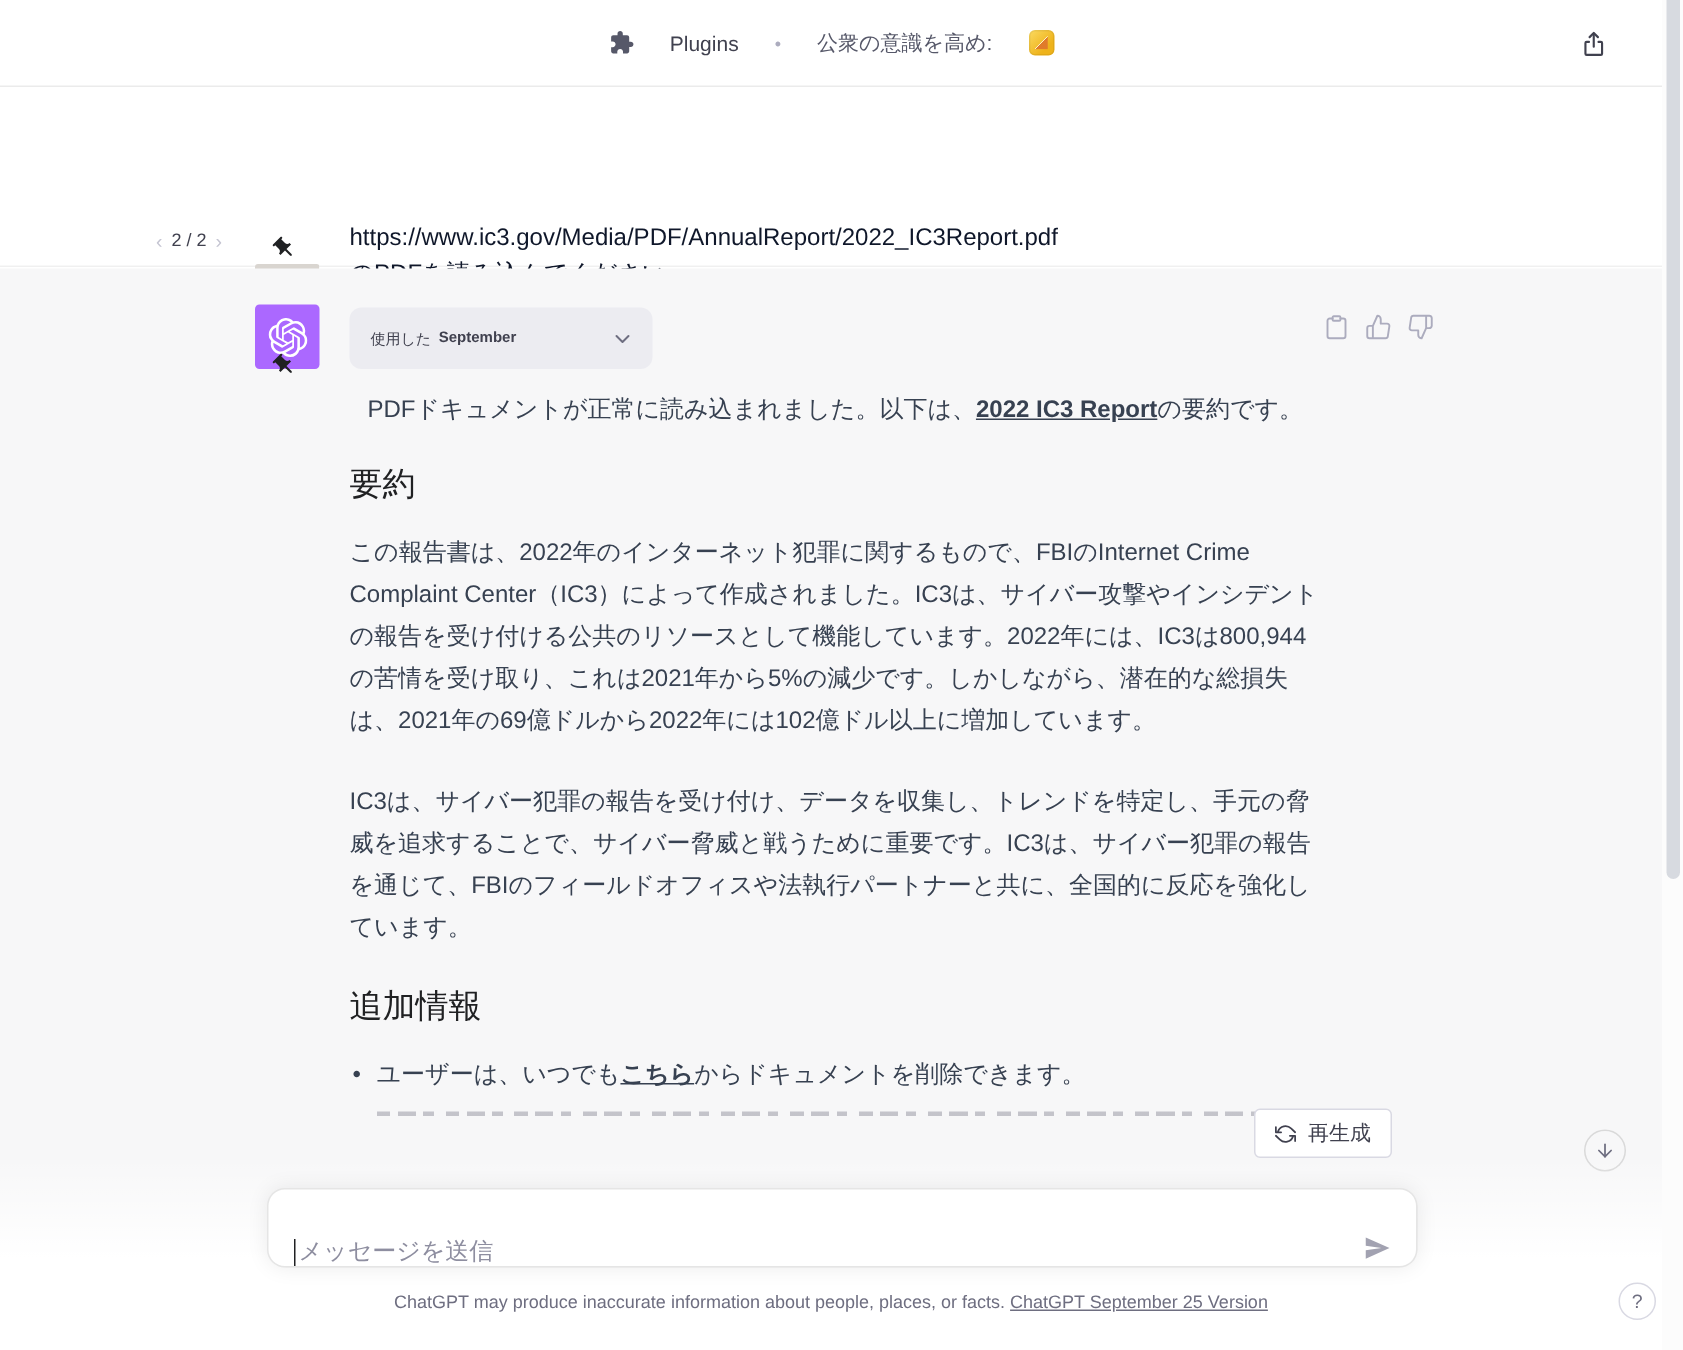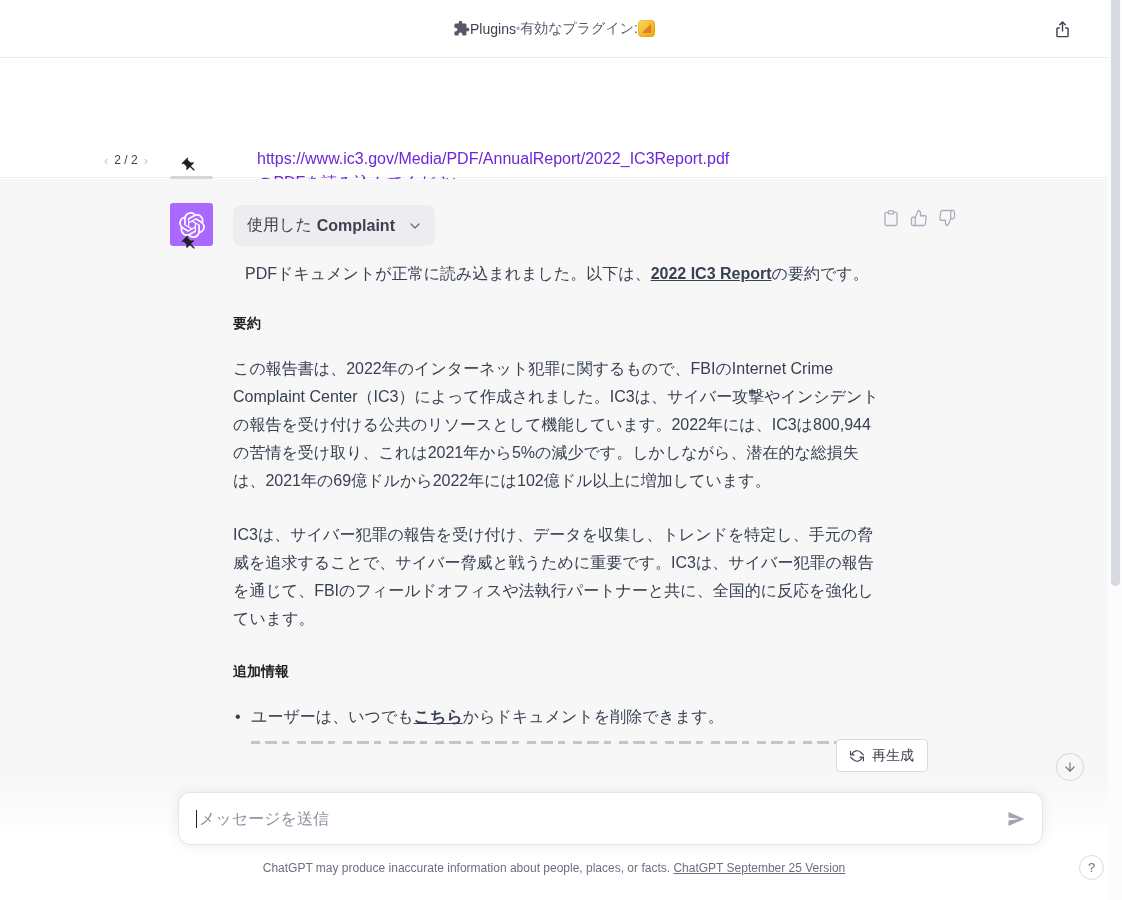--- a/index.html
+++ b/index.html
@@ -9,21 +9,21 @@
     background:#ffffff; color:#374151; overflow:hidden; position:relative;
   }
   .app { position:absolute; inset:0; }
 
   
   .header {
     position:absolute; top:0; left:0; width:1108px; height:58px;
     background:#fff; border-bottom:1px solid rgba(0,0,0,.08);
     display:flex; align-items:center; justify-content:center;
   }
-  .header-title { display:flex; align-items:center; gap:0; font-size:14px; color:#565869; }
+  .header-title { display:flex; align-items:center; gap:24px; font-size:14px; color:#565869; }
   .header-title .plugins-word { color:#40414f; }
   .dot-sep { color:#acacbe; font-size:12px; }
   .plugin-badge {
     width:17px; height:17px; border-radius:4px;
     background:linear-gradient(135deg,#fbda61 0%,#eeb31b 70%);
     position:relative; box-shadow:0 0 0 1px rgba(0,0,0,.06) inset;
   }
   .plugin-badge:after {
     content:""; position:absolute; left:4px; top:4px; width:9px; height:9px;
     background:linear-gradient(135deg,#fff 0 50%, #e07b2a 50% 100%);
@@ -39,43 +39,43 @@
   }
   .pagination { position:absolute; left:104px; top:94px; display:flex; align-items:center; gap:6px;
     font-size:12px; color:#40414f; }
   .pagination .chev { color:#c5c5d2; font-size:13px; cursor:pointer; line-height:1; }
   .pin-user { position:absolute; left:181px; top:98px; }
   .pin-assistant { position:absolute; left:181px; top:56px; }
   .pin-icon svg { display:block; }
   .user-avatar { position:absolute; left:170px; top:117px; width:43px; height:43px;
     border-radius:2px; overflow:hidden; }
   .user-text { position:absolute; left:233px; top:88px; width:660px;
-    font-size:16px; line-height:24px; color:#6d28d9;margin-left:24px; }
+    font-size:16px; line-height:24px; color:#0f172a; }
 
   
   .assistant-row {
     position:absolute; top:179px; left:0; width:1108px; height:721px; background:#f7f7f8;
   }
   .bot-avatar { position:absolute; left:170px; top:24px; width:43px; height:43px;
     border-radius:3px; background:#ab68ff; display:flex; align-items:center; justify-content:center; }
   .plugin-select {
     position:absolute; left:233px; top:26px; width:202px; height:41px;
     background:#ececf1; border-radius:8px; display:flex; align-items:center;
-    padding:0 12px 0 14px; cursor:pointer; font-size:16px; color:#40414f; gap:5px;
+    padding:0 12px 0 14px; cursor:pointer; font-size:10px; color:#40414f; gap:5px;
   }
   .plugin-select .pname { font-weight:bold; }
   .plugin-select .chev-down { margin-left:auto; color:#6e6e80; display:flex; }
   .msg-actions { position:absolute; right:152px; top:30px; display:flex; gap:10px; color:#acacbe; }
   .msg-actions .act { width:18px; height:18px; cursor:pointer; display:flex; }
 
   .content { position:absolute; left:233px; top:81px; width:652px;
     font-size:16px; line-height:28px; color:#374151; }
   .content p { margin:0 0 26px; }
   .content .intro { margin-bottom:23px;margin-left:12px; }
-  .content h3 { font-size:14px; line-height:24px; color:#202123; margin:0 0 20px; font-weight:bold; }
+  .content h3 { font-size:22px; line-height:24px; color:#202123; margin:0 0 20px; font-weight:normal; }
   .inline-link { font-weight:bold; text-decoration:underline; color:#374151; cursor:pointer; }
   .bullet-list { list-style:none; margin:0; }
   .bullet-list li { position:relative; padding-left:18px; margin-bottom:10px; }
   .bullet-list li:before { content:"•"; position:absolute; left:2px; color:#374151; }
   .clipped-line {
     height:7px; width:612px; margin-left:18px; overflow:hidden; opacity:.55;
     background:repeating-linear-gradient(90deg,#9a9aa5 0 9px, transparent 9px 14px,
       #9a9aa5 14px 26px, transparent 26px 31px, #9a9aa5 31px 38px, transparent 38px 46px);
     background-size:100% 3px; background-repeat:no-repeat; background-position:0 0;
   }
@@ -90,24 +90,24 @@
     background:#f7f7f8; border:1px solid rgba(0,0,0,.12); color:#6e6e80;
     display:flex; align-items:center; justify-content:center; cursor:pointer;
   }
 
   
   .fade {
     position:absolute; left:0; bottom:0; width:1108px; height:128px; pointer-events:none;
     background:linear-gradient(180deg, rgba(255,255,255,0) 0%, #ffffff 52%);
   }
   .composer {
-    position:absolute; left:178px; top:792px; width:865px; height:53px;
+    position:absolute; left:178px; top:792px; width:767px; height:53px;
     background:#fff; border:1px solid rgba(0,0,0,.1); border-radius:12px;
     box-shadow:0 0 14px rgba(0,0,0,.08);
-    display:flex; align-items:center; padding:0 14px 0 17px;
+    display:flex; align-items:flex-end; padding:0 14px 0 17px;
   }
   .text-cursor { width:1px; height:18px; background:#202123; margin-right:2px; }
   .composer input {
     flex:1; border:none; outline:none; font-size:16px; color:#374151; background:transparent;
     font-family:"Liberation Sans","DejaVu Sans",sans-serif;
   }
   .composer input::placeholder { color:#8e8ea0; opacity:1; }
   .send-btn { width:24px; height:24px; display:flex; align-items:center; justify-content:center;
     color:#acacbe; cursor:pointer; }
 
@@ -136,21 +136,21 @@
 
   <div class="header">
     <div class="header-title">
       <span class="icon">
         <svg width="17" height="17" viewBox="0 0 24 24" fill="#565869">
             <path d="M20.5 11H19V7c0-1.1-.9-2-2-2h-4V3.5C13 2.12 11.88 1 10.5 1S8 2.12 8 3.5V5H4c-1.1 0-1.99.9-1.99 2v3.8H3.5c1.49 0 2.7 1.21 2.7 2.7s-1.21 2.7-2.7 2.7H2V20c0 1.1.9 2 2 2h3.8v-1.5c0-1.49 1.21-2.7 2.7-2.7 1.49 0 2.7 1.21 2.7 2.7V22H17c1.1 0 2-.9 2-2v-4h1.5c1.38 0 2.5-1.12 2.5-2.5S21.88 11 20.5 11z"></path>
           </svg>
       </span>
       <span class="plugins-word">Plugins</span>
       <span class="dot-sep">•</span>
-      <span>有効なプラグイン:</span>
+      <span>公衆の意識を高め:</span>
       <span class="plugin-badge"></span>
     </div>
     <div class="share-btn">
       <span>
         <svg width="19" height="19" viewBox="0 0 24 24" fill="none" stroke="#40414f" stroke-width="1.8" stroke-linecap="round" stroke-linejoin="round">
             <path d="M12 14V3"></path>
             <path d="M8.5 6L12 2.5 15.5 6"></path>
             <path d="M8 10H6a1 1 0 0 0-1 1v9a1 1 0 0 0 1 1h12a1 1 0 0 0 1-1v-9a1 1 0 0 0-1-1h-2"></path>
           </svg>
       </span>
@@ -192,21 +192,21 @@
       </span>
     </div>
     <div class="pin-assistant pin-icon">
       <svg width="17" height="17" viewBox="0 0 24 24" fill="#202123" style="transform:rotate(-45deg)">
           <path d="M16 9V4h1c.55 0 1-.45 1-1s-.45-1-1-1H7c-.55 0-1 .45-1 1s.45 1 1 1h1v5c0 1.66-1.34 3-3 3v2h5.97v7l1 1 1-1v-7H19v-2c-1.66 0-3-1.34-3-3z"></path>
         </svg>
     </div>
 
     <div class="plugin-select">
       <span>使用した</span>
-      <span class="pname">Complaint</span>
+      <span class="pname">September</span>
       <span class="chev-down">
         <svg width="16" height="16" viewBox="0 0 24 24" fill="none" stroke="currentColor" stroke-width="2" stroke-linecap="round" stroke-linejoin="round">
             <path d="M6 9l6 6 6-6"></path>
           </svg>
       </span>
     </div>
 
     <div class="msg-actions">
       <span class="act">
         <svg width="18" height="18" viewBox="0 0 24 24" fill="none" stroke="currentColor" stroke-width="1.7" stroke-linecap="round" stroke-linejoin="round">

